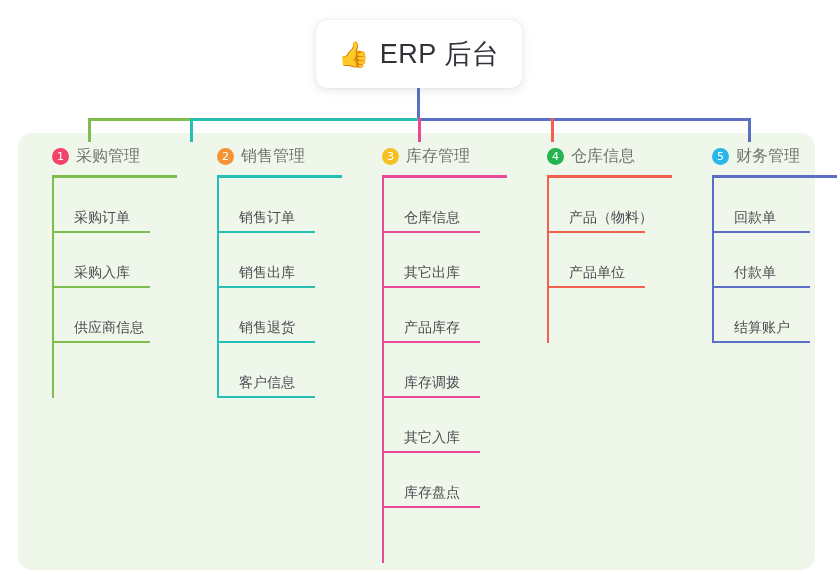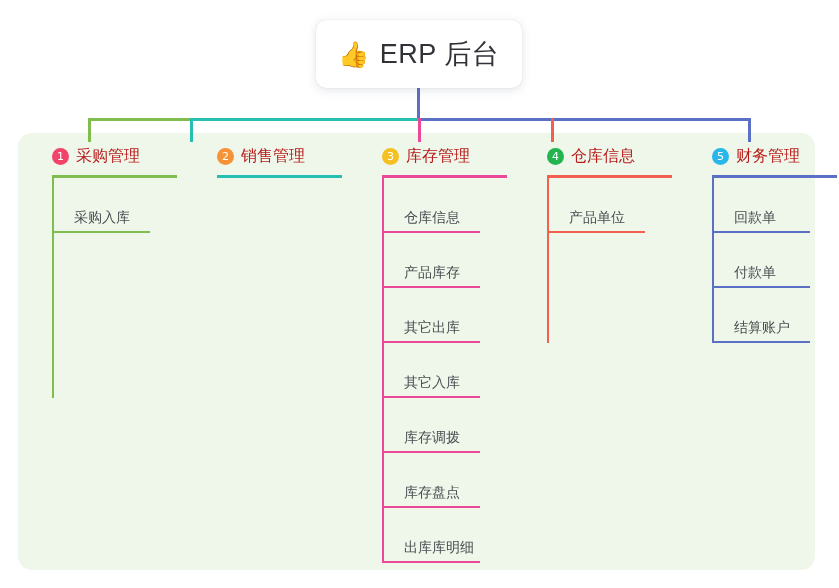--- a/index.html
+++ b/index.html
@@ -84,21 +84,21 @@
     border-radius: 50%;
     color: #ffffff;
     font-size: 11px;
     line-height: 17px;
     text-align: center;
     flex: 0 0 auto;
     font-family: "DejaVu Sans", sans-serif;
   }
   .col-title {
     font-size: 16px;
-    color: #b91c1c;
+    color: #737373;
     white-space: nowrap;
   }
   .col-underline {
     margin-top: 6px;
     margin-left: 22px;
     height: 3px;
     width: 125px;
   }
 
   
@@ -159,79 +159,106 @@
 <div id="columns">
     <div class="column" style="left: 30px;">
       <div class="col-header">
         <span class="badge" style="background: rgb(242, 67, 107);">1</span>
         <span class="col-title">采购管理</span>
       </div>
       <div class="col-underline" style="background: rgb(126, 189, 78);"></div>
       <div class="items">
         <div class="trunk" style="background: rgb(126, 189, 78); height: 220px;"></div>
         <div class="item">
+          <span class="item-label">采购订单</span>
+          <div class="item-rule" style="background: rgb(126, 189, 78);"></div>
+        </div>
+        <div class="item">
           <span class="item-label">采购入库</span>
           <div class="item-rule" style="background: rgb(126, 189, 78);"></div>
         </div>
+        <div class="item">
+          <span class="item-label">供应商信息</span>
+          <div class="item-rule" style="background: rgb(126, 189, 78);"></div>
+        </div>
       </div>
     </div>
     <div class="column" style="left: 195px;">
       <div class="col-header">
         <span class="badge" style="background: rgb(247, 146, 55);">2</span>
         <span class="col-title">销售管理</span>
       </div>
       <div class="col-underline" style="background: rgb(39, 191, 178);"></div>
+      <div class="items">
+        <div class="trunk" style="background: rgb(39, 191, 178); height: 220px;"></div>
+        <div class="item">
+          <span class="item-label">销售订单</span>
+          <div class="item-rule" style="background: rgb(39, 191, 178);"></div>
+        </div>
+        <div class="item">
+          <span class="item-label">销售出库</span>
+          <div class="item-rule" style="background: rgb(39, 191, 178);"></div>
+        </div>
+        <div class="item">
+          <span class="item-label">销售退货</span>
+          <div class="item-rule" style="background: rgb(39, 191, 178);"></div>
+        </div>
+        <div class="item">
+          <span class="item-label">客户信息</span>
+          <div class="item-rule" style="background: rgb(39, 191, 178);"></div>
+        </div>
+      </div>
     </div>
     <div class="column" style="left: 360px;">
       <div class="col-header">
         <span class="badge" style="background: rgb(245, 192, 35);">3</span>
         <span class="col-title">库存管理</span>
       </div>
       <div class="col-underline" style="background: rgb(236, 72, 153);"></div>
       <div class="items">
         <div class="trunk" style="background: rgb(236, 72, 153); height: 385px;"></div>
         <div class="item">
           <span class="item-label">仓库信息</span>
           <div class="item-rule" style="background: rgb(236, 72, 153);"></div>
         </div>
         <div class="item">
+          <span class="item-label">其它出库</span>
+          <div class="item-rule" style="background: rgb(236, 72, 153);"></div>
+        </div>
+        <div class="item">
           <span class="item-label">产品库存</span>
           <div class="item-rule" style="background: rgb(236, 72, 153);"></div>
         </div>
         <div class="item">
-          <span class="item-label">其它出库</span>
+          <span class="item-label">库存调拨</span>
           <div class="item-rule" style="background: rgb(236, 72, 153);"></div>
         </div>
         <div class="item">
           <span class="item-label">其它入库</span>
           <div class="item-rule" style="background: rgb(236, 72, 153);"></div>
         </div>
         <div class="item">
-          <span class="item-label">库存调拨</span>
-          <div class="item-rule" style="background: rgb(236, 72, 153);"></div>
-        </div>
-        <div class="item">
           <span class="item-label">库存盘点</span>
-          <div class="item-rule" style="background: rgb(236, 72, 153);"></div>
-        </div>
-        <div class="item">
-          <span class="item-label">出库库明细</span>
           <div class="item-rule" style="background: rgb(236, 72, 153);"></div>
         </div>
       </div>
     </div>
     <div class="column" style="left: 525px;">
       <div class="col-header">
         <span class="badge" style="background: rgb(34, 180, 78);">4</span>
         <span class="col-title">仓库信息</span>
       </div>
       <div class="col-underline" style="background: rgb(244, 96, 79);"></div>
       <div class="items">
         <div class="trunk" style="background: rgb(244, 96, 79); height: 165px;"></div>
         <div class="item">
+          <span class="item-label">产品（物料）</span>
+          <div class="item-rule" style="background: rgb(244, 96, 79);"></div>
+        </div>
+        <div class="item">
           <span class="item-label">产品单位</span>
           <div class="item-rule" style="background: rgb(244, 96, 79);"></div>
         </div>
       </div>
     </div>
     <div class="column" style="left: 690px;">
       <div class="col-header">
         <span class="badge" style="background: rgb(41, 182, 232);">5</span>
         <span class="col-title">财务管理</span>
       </div>

